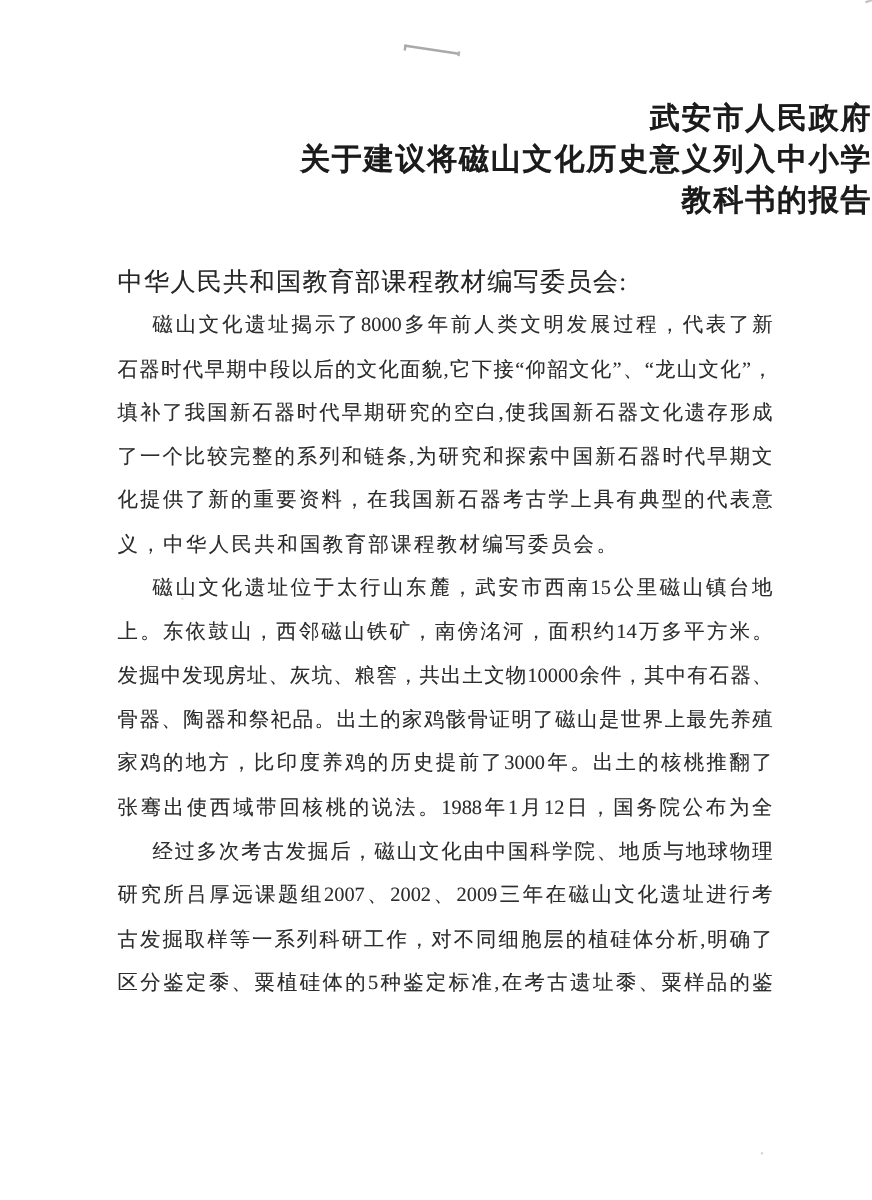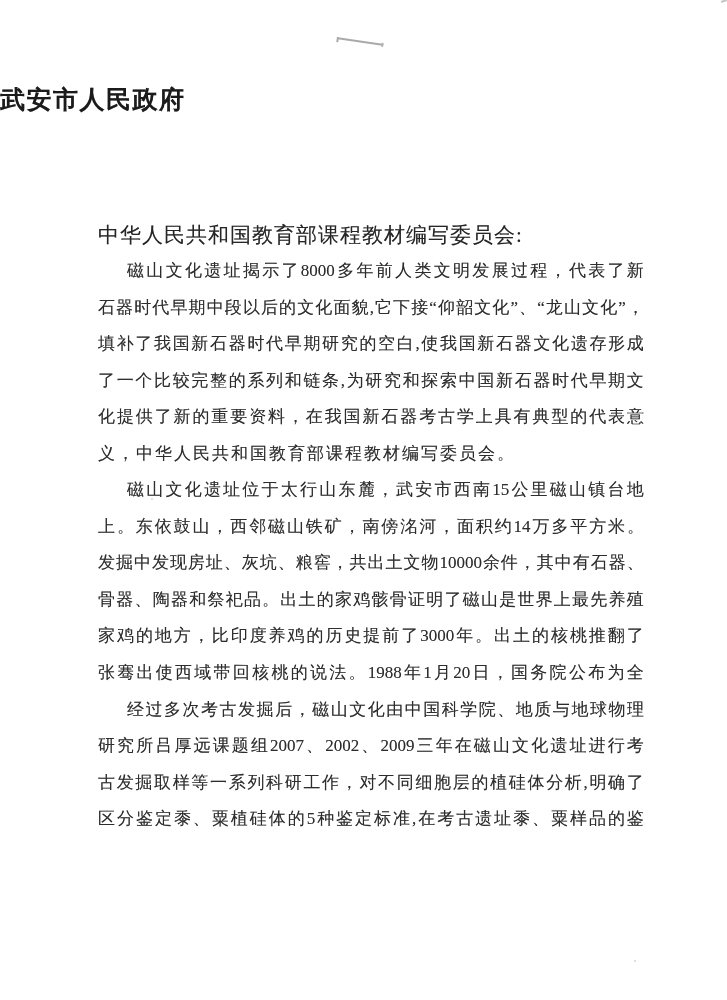--- a/index.html
+++ b/index.html
@@ -46,21 +46,21 @@
   }
   .speck { position: absolute; width: 2px; height: 2px; background: #c2c2c2; border-radius: 50%; opacity: 0.7; }
   .speck.s1 { left: 151px; top: 498px; }
   .speck.s2 { left: 634px; top: 960px; }
 
   
   .doc-title {
     position: absolute;
     left: 0; right: 0;
     top: 82px;
-    text-align: left;
+    text-align: right;
     font-family: "Liberation Sans", sans-serif;
     font-weight: 700;
     font-size: 25px;
     line-height: 34px;
     letter-spacing: 1.5px;
     color: #1b1b1b;
     text-shadow: 0 0 0.5px rgba(27,27,27,0.45);
   }
 
   
@@ -109,20 +109,22 @@
 
 <div class="page">
 
   <div class="pen-mark"></div>
   <div class="corner-speck"></div>
   <div class="speck s1"></div>
   <div class="speck s2"></div>
 
   <div class="doc-title">
     <div>武安市人民政府</div>
+    <div>关于建议将磁山文化历史意义列入中小学</div>
+    <div>教科书的报告</div>
   </div>
 
   <div class="content">
     <div class="salutation">中华人民共和国教育部课程教材编写委员会:</div>
     <div class="doc-body" id="doc-body">
         <div class="line stretch indent">
           <span>磁</span>
           <span>山</span>
           <span>文</span>
           <span>化</span>
@@ -445,21 +447,21 @@
           <span>核</span>
           <span>桃</span>
           <span>的</span>
           <span>说</span>
           <span>法</span>
           <span>。</span>
           <span>1988</span>
           <span>年</span>
           <span>1</span>
           <span>月</span>
-          <span>20</span>
+          <span>12</span>
           <span>日</span>
           <span>，</span>
           <span>国</span>
           <span>务</span>
           <span>院</span>
           <span>公</span>
           <span>布</span>
           <span>为</span>
           <span>全</span>
         </div>

